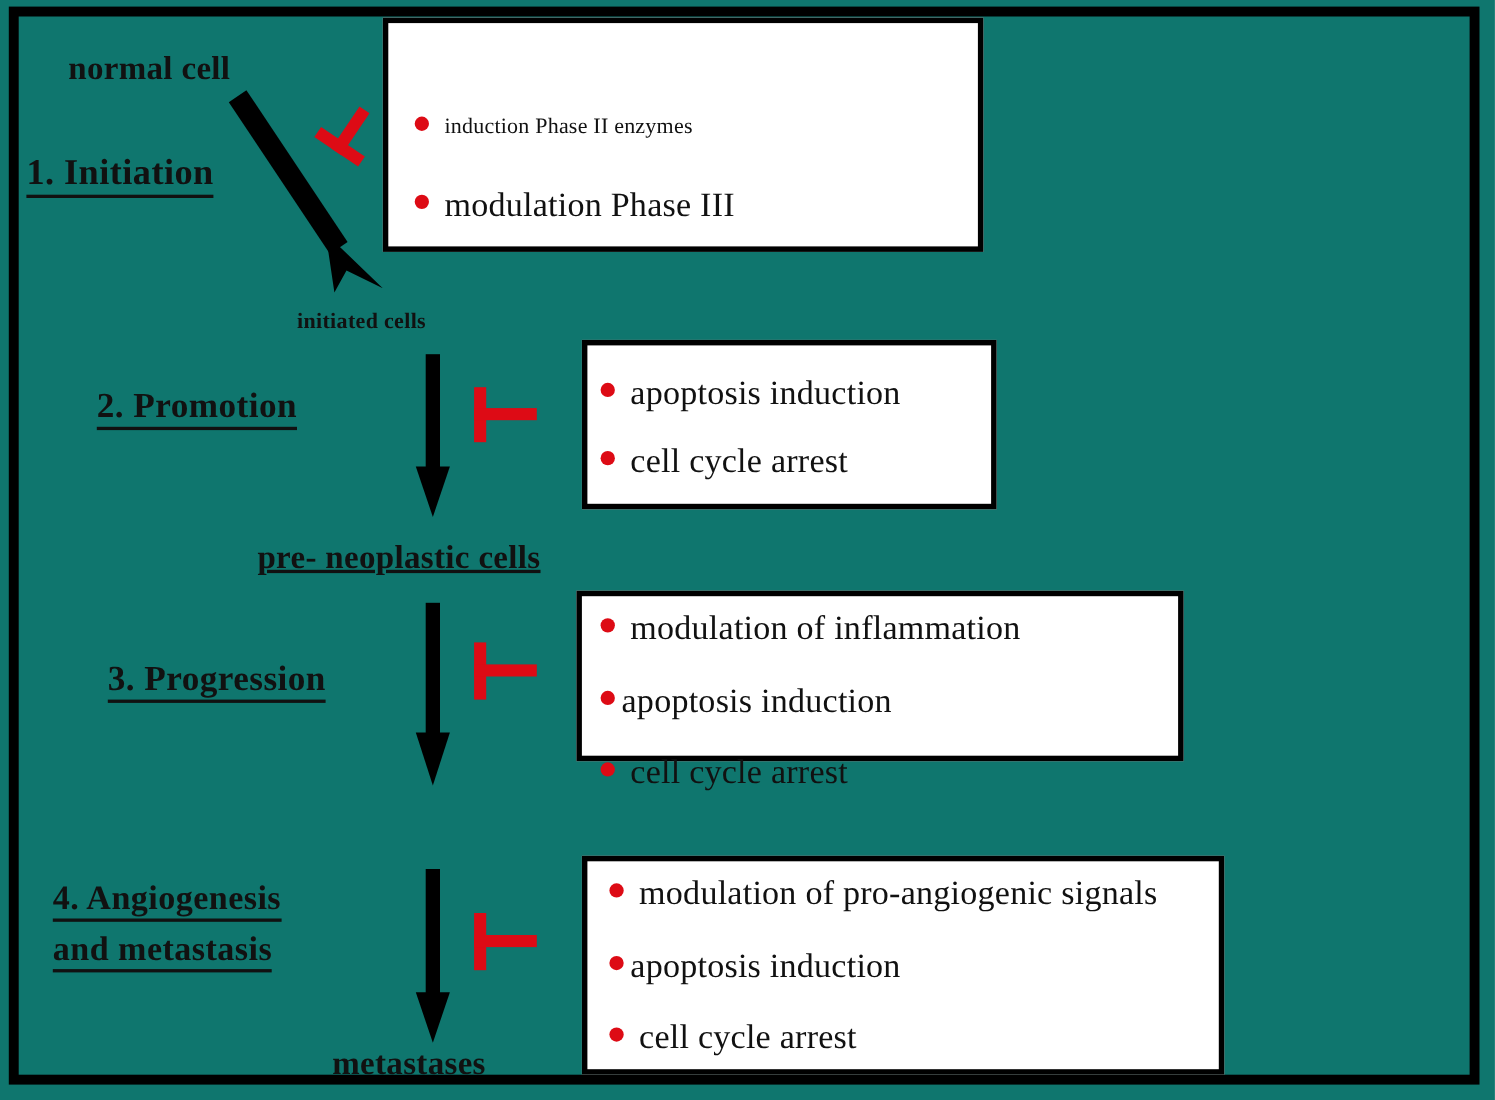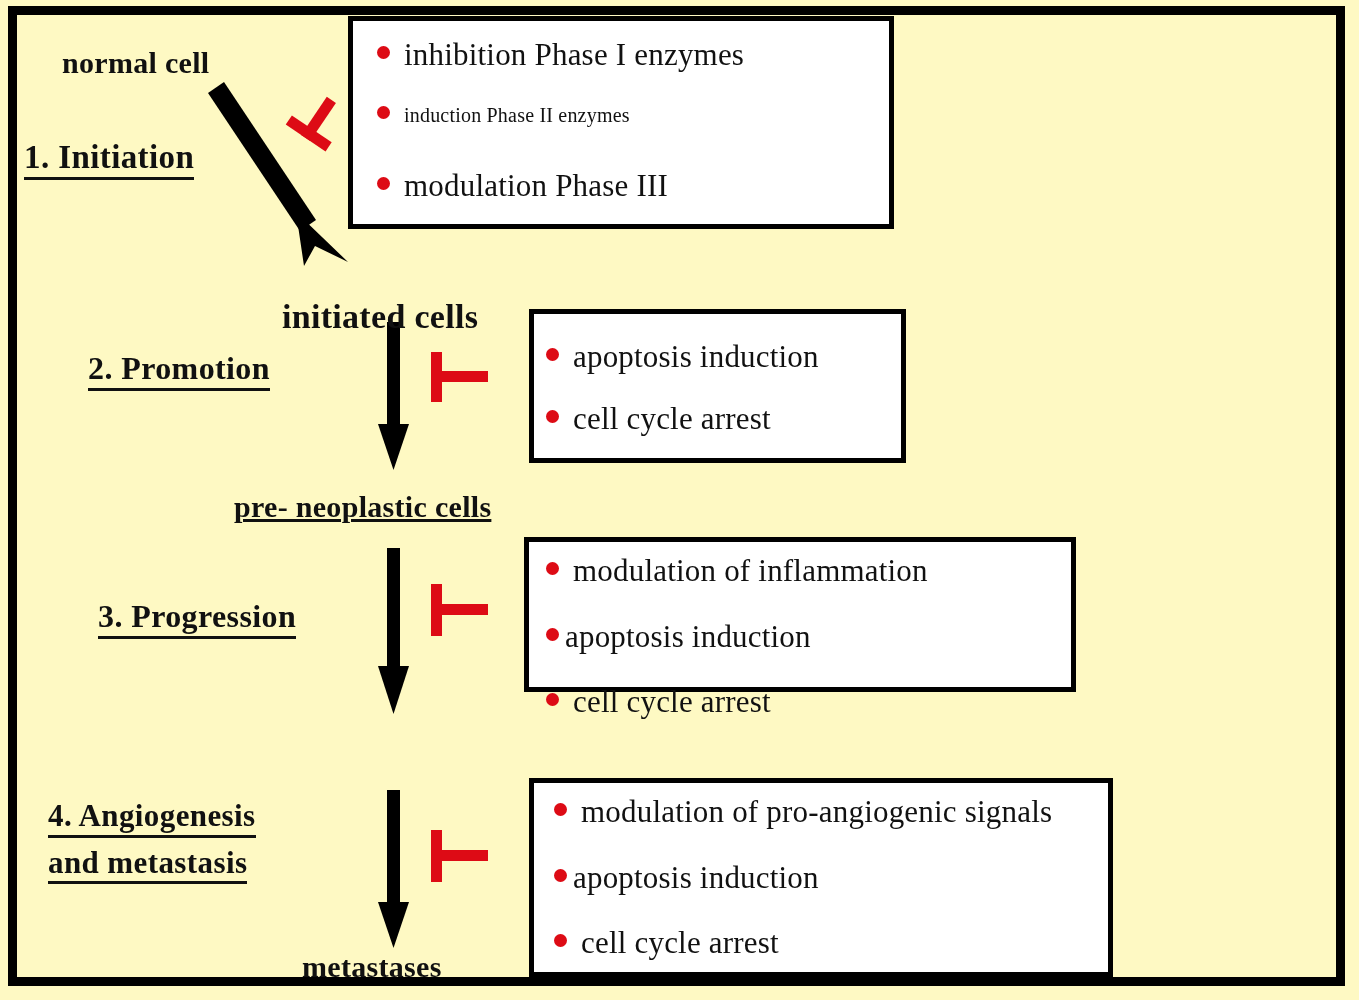--- a/index.html
+++ b/index.html
@@ -7,21 +7,21 @@
     padding: 0;
     background: #ffffff;
   }
   body {
     font-family: "Liberation Serif", "DejaVu Serif", serif;
   }
   #canvas {
     position: relative;
     width: 1359px;
     height: 1000px;
-    background: #fef9c3;
+    background: #0f766e;
     overflow: hidden;
   }
   .outer-frame {
     position: absolute;
     left: 8px;
     top: 6px;
     width: 1337px;
     height: 980px;
     border: 9px solid #000000;
     box-sizing: border-box;
@@ -132,21 +132,21 @@
       <path d="M 378,902 L 409,902 L 393.5,948 Z" fill="#000000"></path>
     </g>
     <g>
       <rect x="431" y="830" width="11" height="52" fill="#dd0b15"></rect>
       <rect x="431" y="850" width="57" height="11" fill="#dd0b15"></rect>
     </g>
   </svg>
 
   <div class="node-label" style="left:62px; top:46px; font-size:30px;">normal cell</div>
 
-  <div class="node-label" style="left:282px; top:281px; font-size:34px;margin-top:17px;">initiated cells</div>
+  <div class="node-label" style="left:270px; top:281px; font-size:20px;">initiated cells</div>
 
   <div class="node-label" style="left:234px; top:490px; font-size:30px;text-decoration:underline;">pre- neoplastic cells</div>
 
 
   <div class="node-label" style="left:302px; top:950px; font-size:30px;">metastases</div>
 
   <div class="stage-label" style="left:24px; top:140px; font-size:33px;">
     <div class="stage-lines">
       <span class="ul">1. Initiation</span>
     </div>
@@ -165,24 +165,20 @@
   </div>
 
   <div class="stage-label" style="left:48px; top:800px; font-size:31px;">
     <div class="stage-lines">
       <span class="ul">4. Angiogenesis</span>
       <span class="ul">and metastasis</span>
     </div>
   </div>
 
   <div class="info-box" style="left:348px; top:16px; width:546px; height:213px;">
-    <div class="bullet-row" style="left:24px; top:16px; font-size:31px;">
-      <span class="bullet-dot"></span>
-      <span class="bullet-text">inhibition Phase I enzymes</span>
-    </div>
     <div class="bullet-row" style="left:24px; top:83px; font-size:20px;">
       <span class="bullet-dot"></span>
       <span class="bullet-text">induction Phase II enzymes</span>
     </div>
     <div class="bullet-row" style="left:24px; top:147px; font-size:31px;">
       <span class="bullet-dot"></span>
       <span class="bullet-text">modulation Phase III</span>
     </div>
   </div>
 

